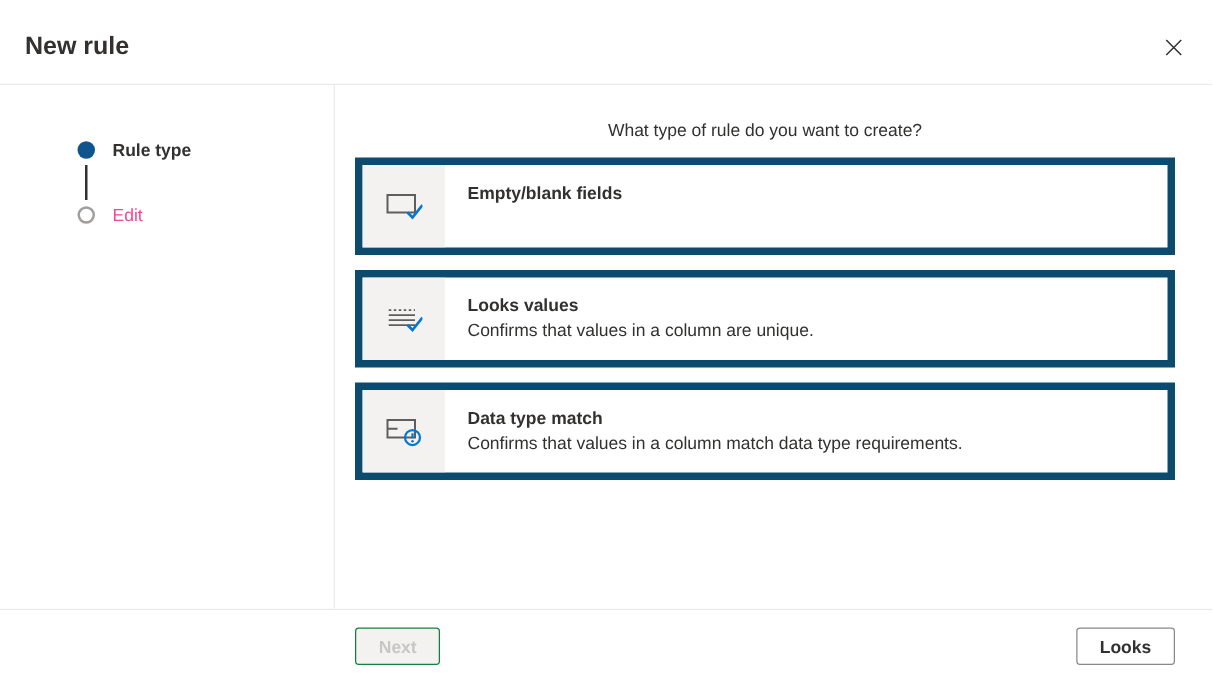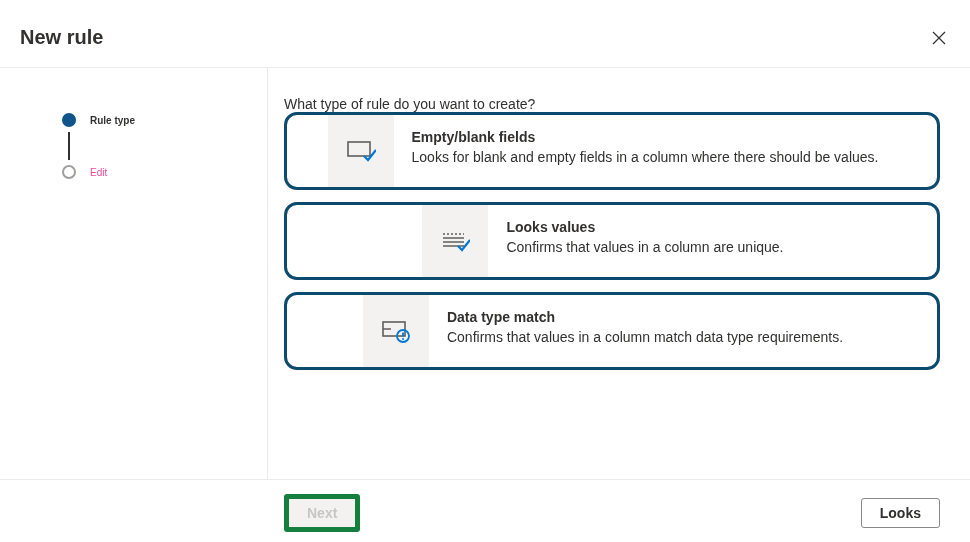--- a/index.html
+++ b/index.html
@@ -60,21 +60,21 @@
       flex-shrink: 0;
     }
     .step-dot.active {
       background: #0f548c;
     }
     .step-dot.inactive {
       border: 2px solid #a19f9d;
       background: #fff;
     }
     .step-label {
-      font-size: 10px;
+      font-size: 14px;
     }
     .step-label.active {
       font-weight: 700;
       color: #323130;
     }
     .step-label.inactive {
       color: #ec4899;
     }
     .step-connector {
       width: 2px;
@@ -82,31 +82,31 @@
       background: #323130;
       margin-left: 6px;
     }
     .content {
       flex: 1;
       padding: 28px 30px 20px 16px;
       overflow-y: auto;
     }
     .question {
       font-size: 14px;
-      margin-bottom: 0;
+      margin-bottom: 14px;
+      text-align: center;
     }
     .card {
       display: flex;
-      border: 3px solid #0c4a6e;
-      border-radius: 13px;
+      border: 6px solid #0c4a6e;
+      border-radius: 0;
       margin-bottom: 12px;
       cursor: pointer;
       overflow: hidden;
       min-height: 78px;
-      justify-content: center;
     }
     .card-icon {
       width: 66px;
       background: #f3f2f1;
       display: flex;
       align-items: center;
       justify-content: center;
       flex-shrink: 0;
     }
     .card-body {
@@ -131,21 +131,21 @@
     .btn {
       font-family: inherit;
       font-size: 14px;
       font-weight: 600;
       padding: 6px 18px;
       border-radius: 3px;
       cursor: pointer;
     }
     .btn-next {
       background: #f3f2f1;
-      border: 5px solid #15803d;
+      border: 1px solid #15803d;
       color: #c8c6c4;
       cursor: default;
     }
     .btn-cancel {
       background: #fff;
       border: 1px solid #8a8886;
       color: #323130;
       margin-left: auto;
     }
   </style>
@@ -183,21 +183,20 @@
 
     <div class="card">
       <div class="card-icon">
         <svg width="30" height="26" viewBox="0 0 30 26">
           <rect x="2" y="4" width="22" height="14" fill="none" stroke="#605e5c" stroke-width="1.6"></rect>
           <path d="M18 18 L22 22 L30 12" fill="none" stroke="#0078d4" stroke-width="2.2"></path>
         </svg>
       </div>
       <div class="card-body">
         <div class="card-title">Empty/blank fields</div>
-        <div class="card-desc">Looks for blank and empty fields in a column where there should be values.</div>
       </div>
     </div>
 
     <div class="card">
       <div class="card-icon">
         <svg width="30" height="26" viewBox="0 0 30 26">
           <line x1="3" y1="6" x2="24" y2="6" stroke="#605e5c" stroke-width="1.4" stroke-dasharray="2 2"></line>
           <line x1="3" y1="10" x2="24" y2="10" stroke="#605e5c" stroke-width="1.4"></line>
           <line x1="3" y1="14" x2="24" y2="14" stroke="#605e5c" stroke-width="1.4"></line>
           <line x1="3" y1="18" x2="24" y2="18" stroke="#605e5c" stroke-width="1.4"></line>

